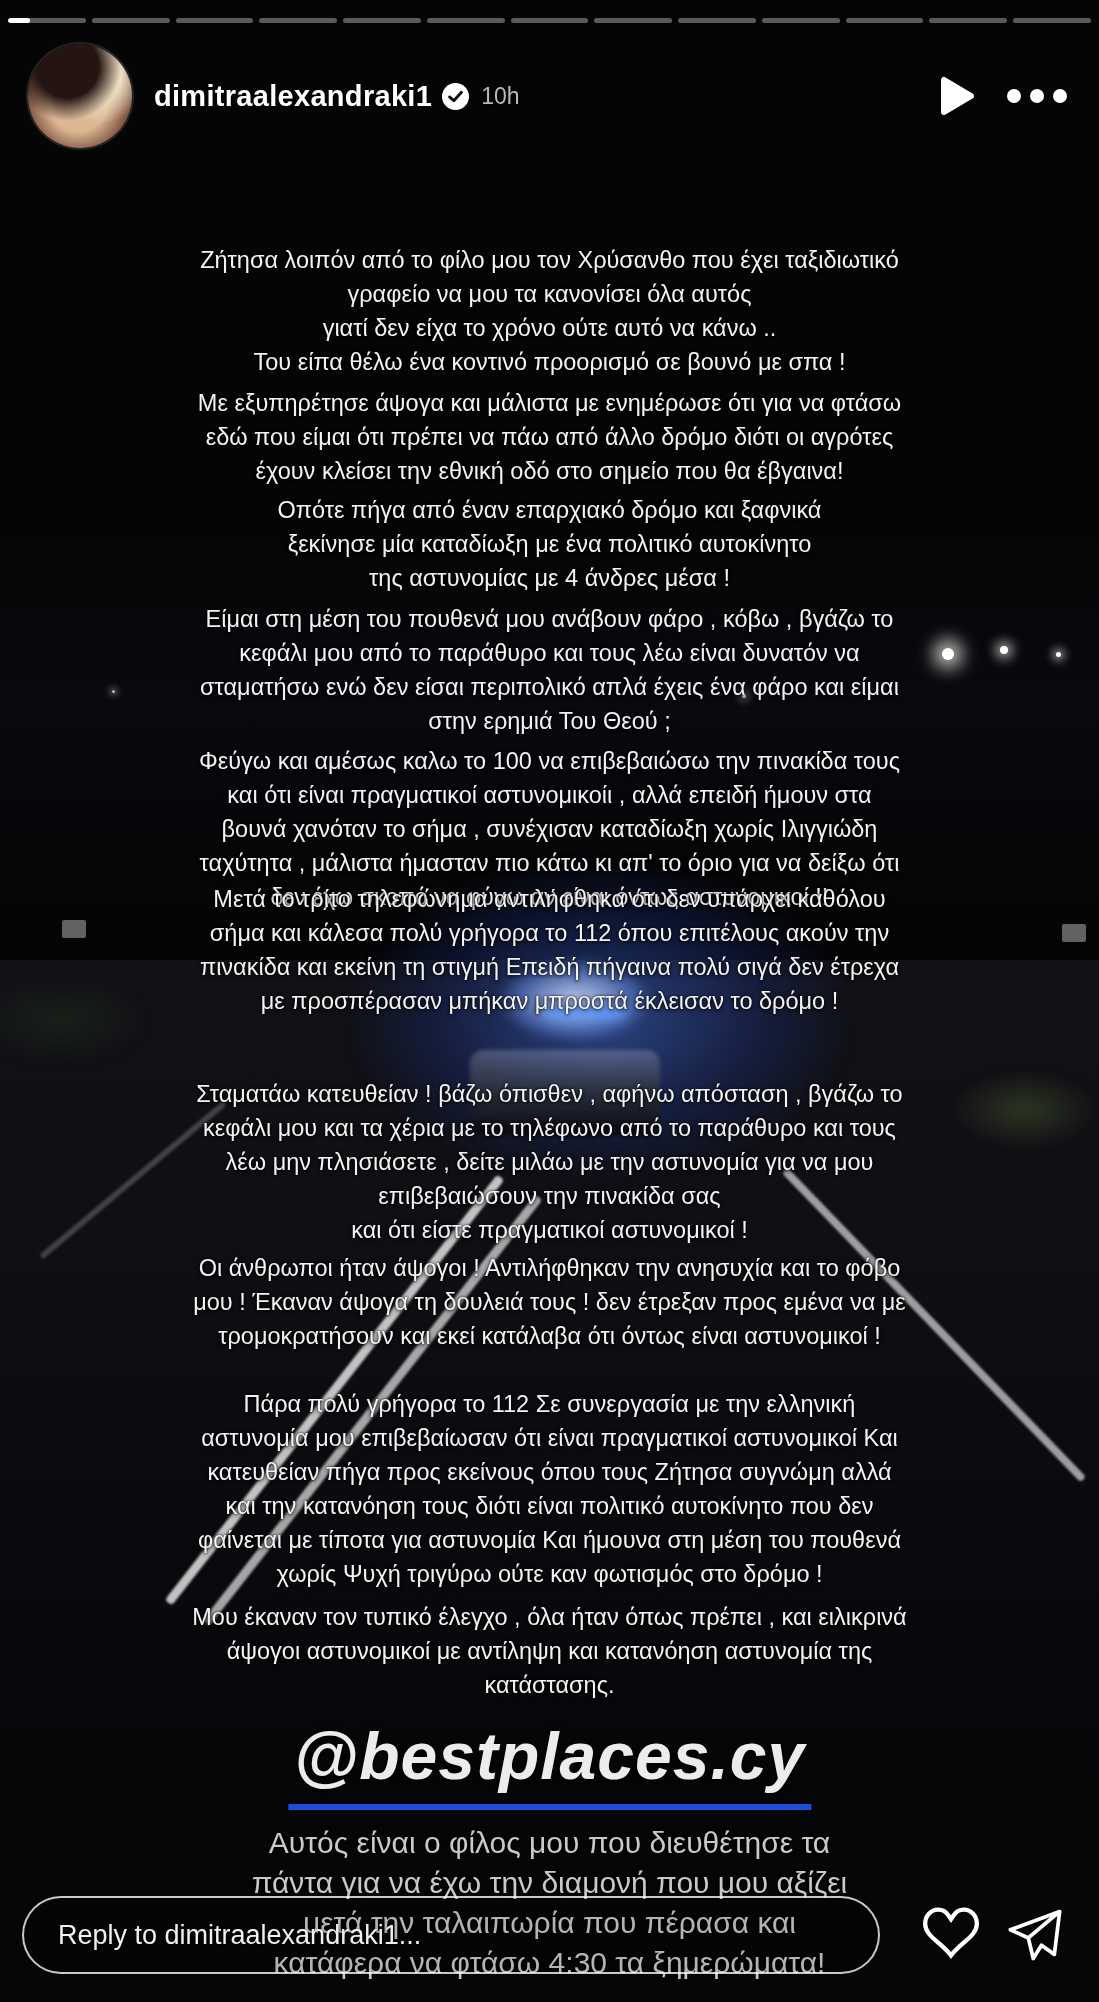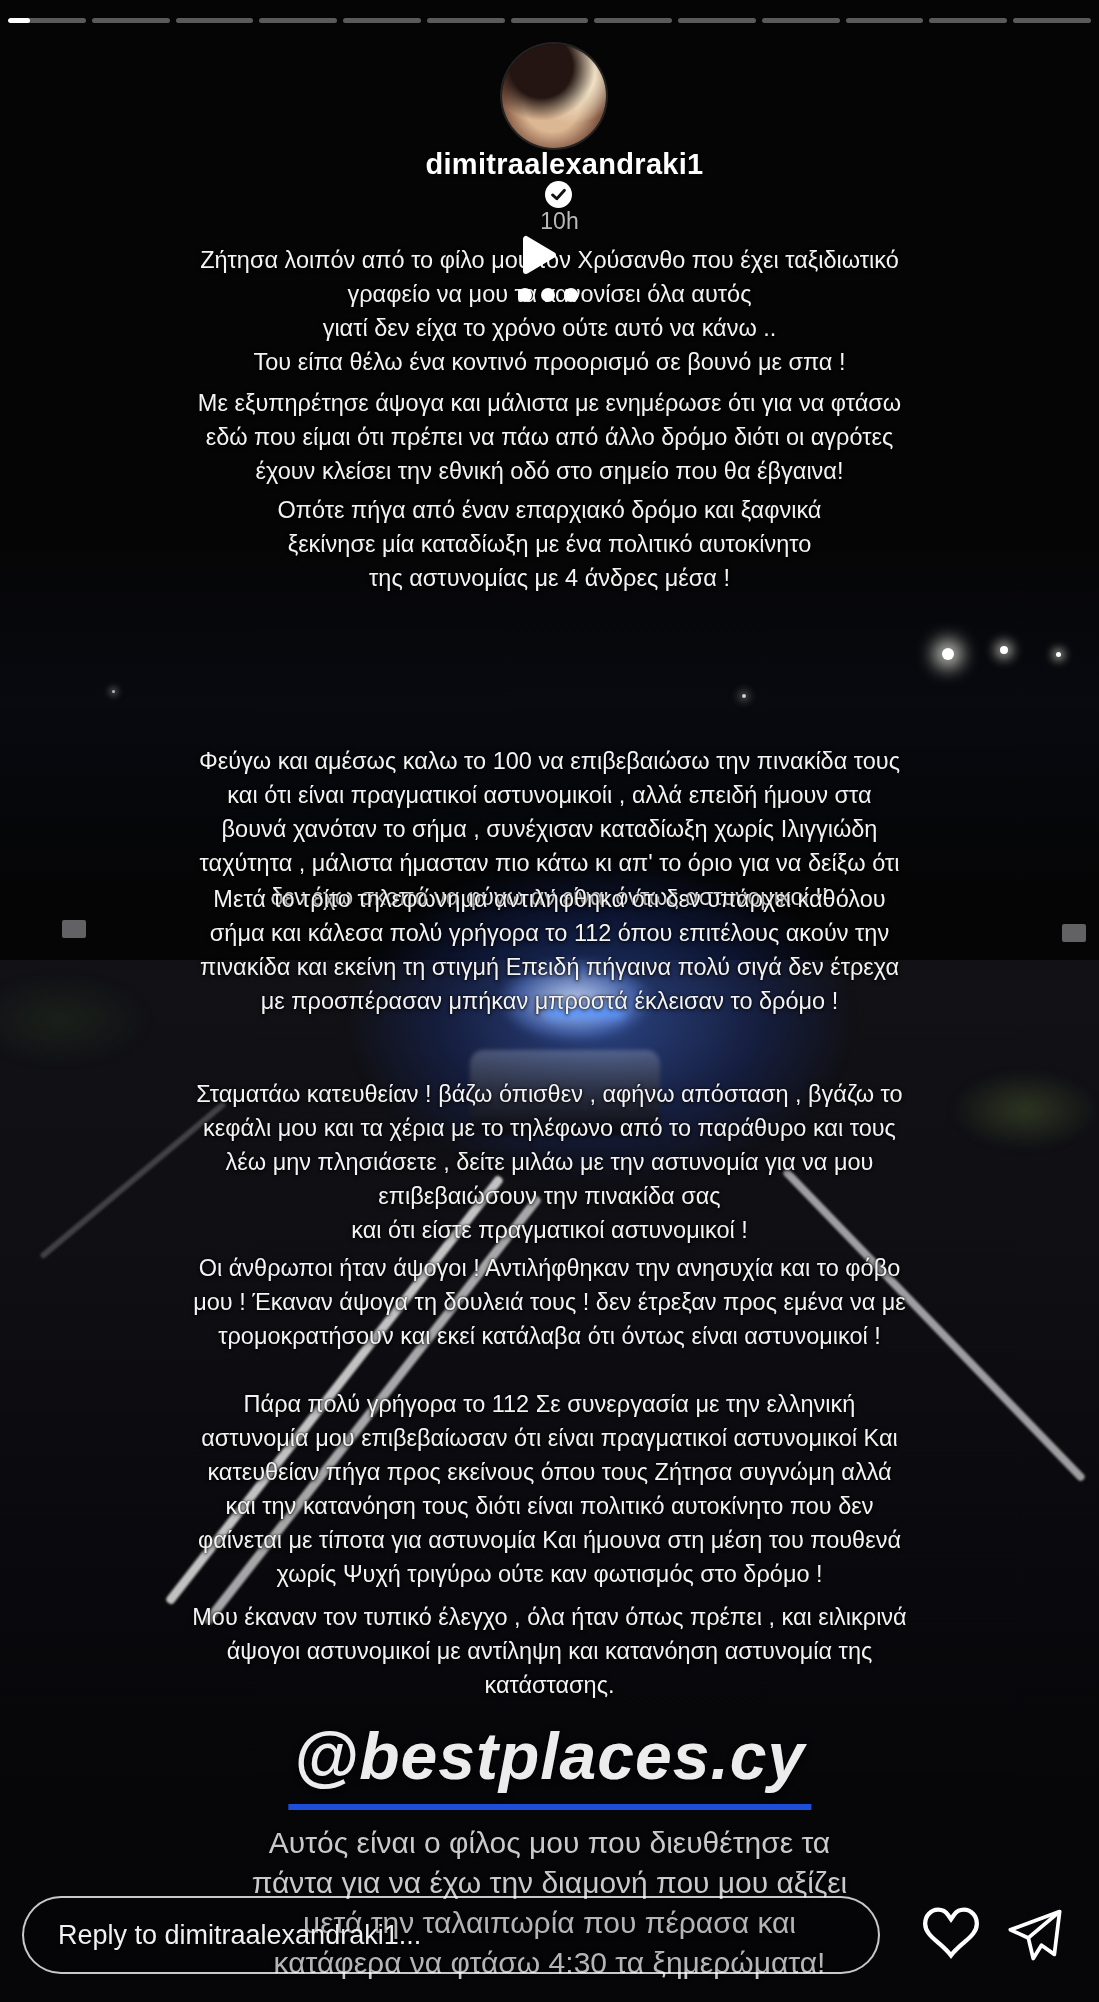--- a/index.html
+++ b/index.html
@@ -39,21 +39,21 @@
   .sign-l{left:62px;top:920px;} .sign-r{left:1062px;top:924px;}
   .grass-r{left:950px;top:1070px;width:150px;height:80px;border-radius:50%;
     background:radial-gradient(ellipse,rgba(95,115,55,.38),rgba(0,0,0,0) 70%);filter:blur(5px);}
   .grass-l{left:-30px;top:975px;width:180px;height:90px;border-radius:50%;
     background:radial-gradient(ellipse,rgba(45,65,35,.32),rgba(0,0,0,0) 70%);filter:blur(6px);}
   
   .progress{position:absolute;left:8px;right:8px;top:18px;display:flex;gap:6px;z-index:20;}
   .seg{flex:1;height:5px;border-radius:3px;background:rgba(255,255,255,.34);overflow:hidden;}
   .seg .fill{width:28%;height:100%;background:#fff;border-radius:3px;}
   
-  .header{position:absolute;left:28px;top:44px;right:20px;display:flex;align-items:center;z-index:20;flex-direction:column;}
+  .header{position:absolute;left:28px;top:44px;right:20px;display:flex;align-items:center;z-index:20;}
   .avatar{width:104px;height:104px;border-radius:50%;flex:0 0 auto;
     background:
       radial-gradient(circle at 38% 22%,#241512 0 30%,rgba(0,0,0,0) 52%),
       radial-gradient(circle at 68% 30%,#efe0c4 0 22%,rgba(0,0,0,0) 48%),
       radial-gradient(circle at 48% 58%,#dcb793 0 34%,#8a5f49 58%,#2a1a14 88%);
     box-shadow:0 0 0 2px rgba(255,255,255,.12);}
   .username{margin-left:22px;color:#fff;font-weight:700;font-size:29px;letter-spacing:.3px;
     text-shadow:0 1px 3px rgba(0,0,0,.8);}
   .badge{margin-left:10px;width:27px;height:27px;border-radius:50%;background:#fff;
     display:flex;align-items:center;justify-content:center;flex:0 0 auto;}
@@ -149,20 +149,24 @@
   <div class="p" style="top:243px">Ζήτησα λοιπόν από το φίλο μου τον Χρύσανθο που έχει ταξιδιωτικό
 γραφείο να μου τα κανονίσει όλα αυτός
 γιατί δεν είχα το χρόνο ούτε αυτό να κάνω ..
 Του είπα θέλω ένα  κοντινό προορισμό σε βουνό με σπα !</div>
   <div class="p" style="top:386px">Με εξυπηρέτησε άψογα και μάλιστα με ενημέρωσε ότι για να φτάσω
 εδώ που είμαι ότι πρέπει να πάω από άλλο δρόμο διότι οι αγρότες
 έχουν κλείσει την εθνική οδό στο σημείο που θα έβγαινα!</div>
   <div class="p" style="top:493px">Οπότε πήγα από έναν επαρχιακό δρόμο και ξαφνικά
 ξεκίνησε μία καταδίωξη με ένα πολιτικό αυτοκίνητο
 της αστυνομίας με 4 άνδρες μέσα !</div>
+  <div class="p" style="top:602px">Είμαι στη μέση του πουθενά μου ανάβουν φάρο , κόβω , βγάζω το
+κεφάλι μου από το παράθυρο και τους  λέω είναι δυνατόν να
+σταματήσω ενώ δεν είσαι περιπολικό απλά έχεις ένα φάρο και είμαι
+στην ερημιά Του Θεού  ;</div>
   <div class="p" style="top:744px">Φεύγω και αμέσως καλω το 100  να επιβεβαιώσω την πινακίδα τους
 και ότι είναι πραγματικοί  αστυνομικοίι , αλλά επειδή ήμουν στα
 βουνά χανόταν το σήμα  , συνέχισαν καταδίωξη χωρίς Ιλιγγιώδη
 ταχύτητα , μάλιστα ήμασταν πιο κάτω κι απ' το όριο για να δείξω ότι
 δεν έχω σκοπό να φύγω αν είναι όντως αστυνομικοί !!</div>
   <div class="p" style="top:882px">Μετά το τρίτο τηλεφώνημα αντιλήφθηκα ότι δεν υπάρχει καθόλου
 σήμα και κάλεσα πολύ γρήγορα το 112 όπου επιτέλους ακούν την
 πινακίδα και εκείνη τη στιγμή Επειδή πήγαινα πολύ σιγά δεν έτρεχα
 με προσπέρασαν μπήκαν μπροστά έκλεισαν το δρόμο !</div>
   <div class="p" style="top:1251px">Οι άνθρωποι ήταν άψογοι ! Αντιλήφθηκαν την ανησυχία και το φόβο

